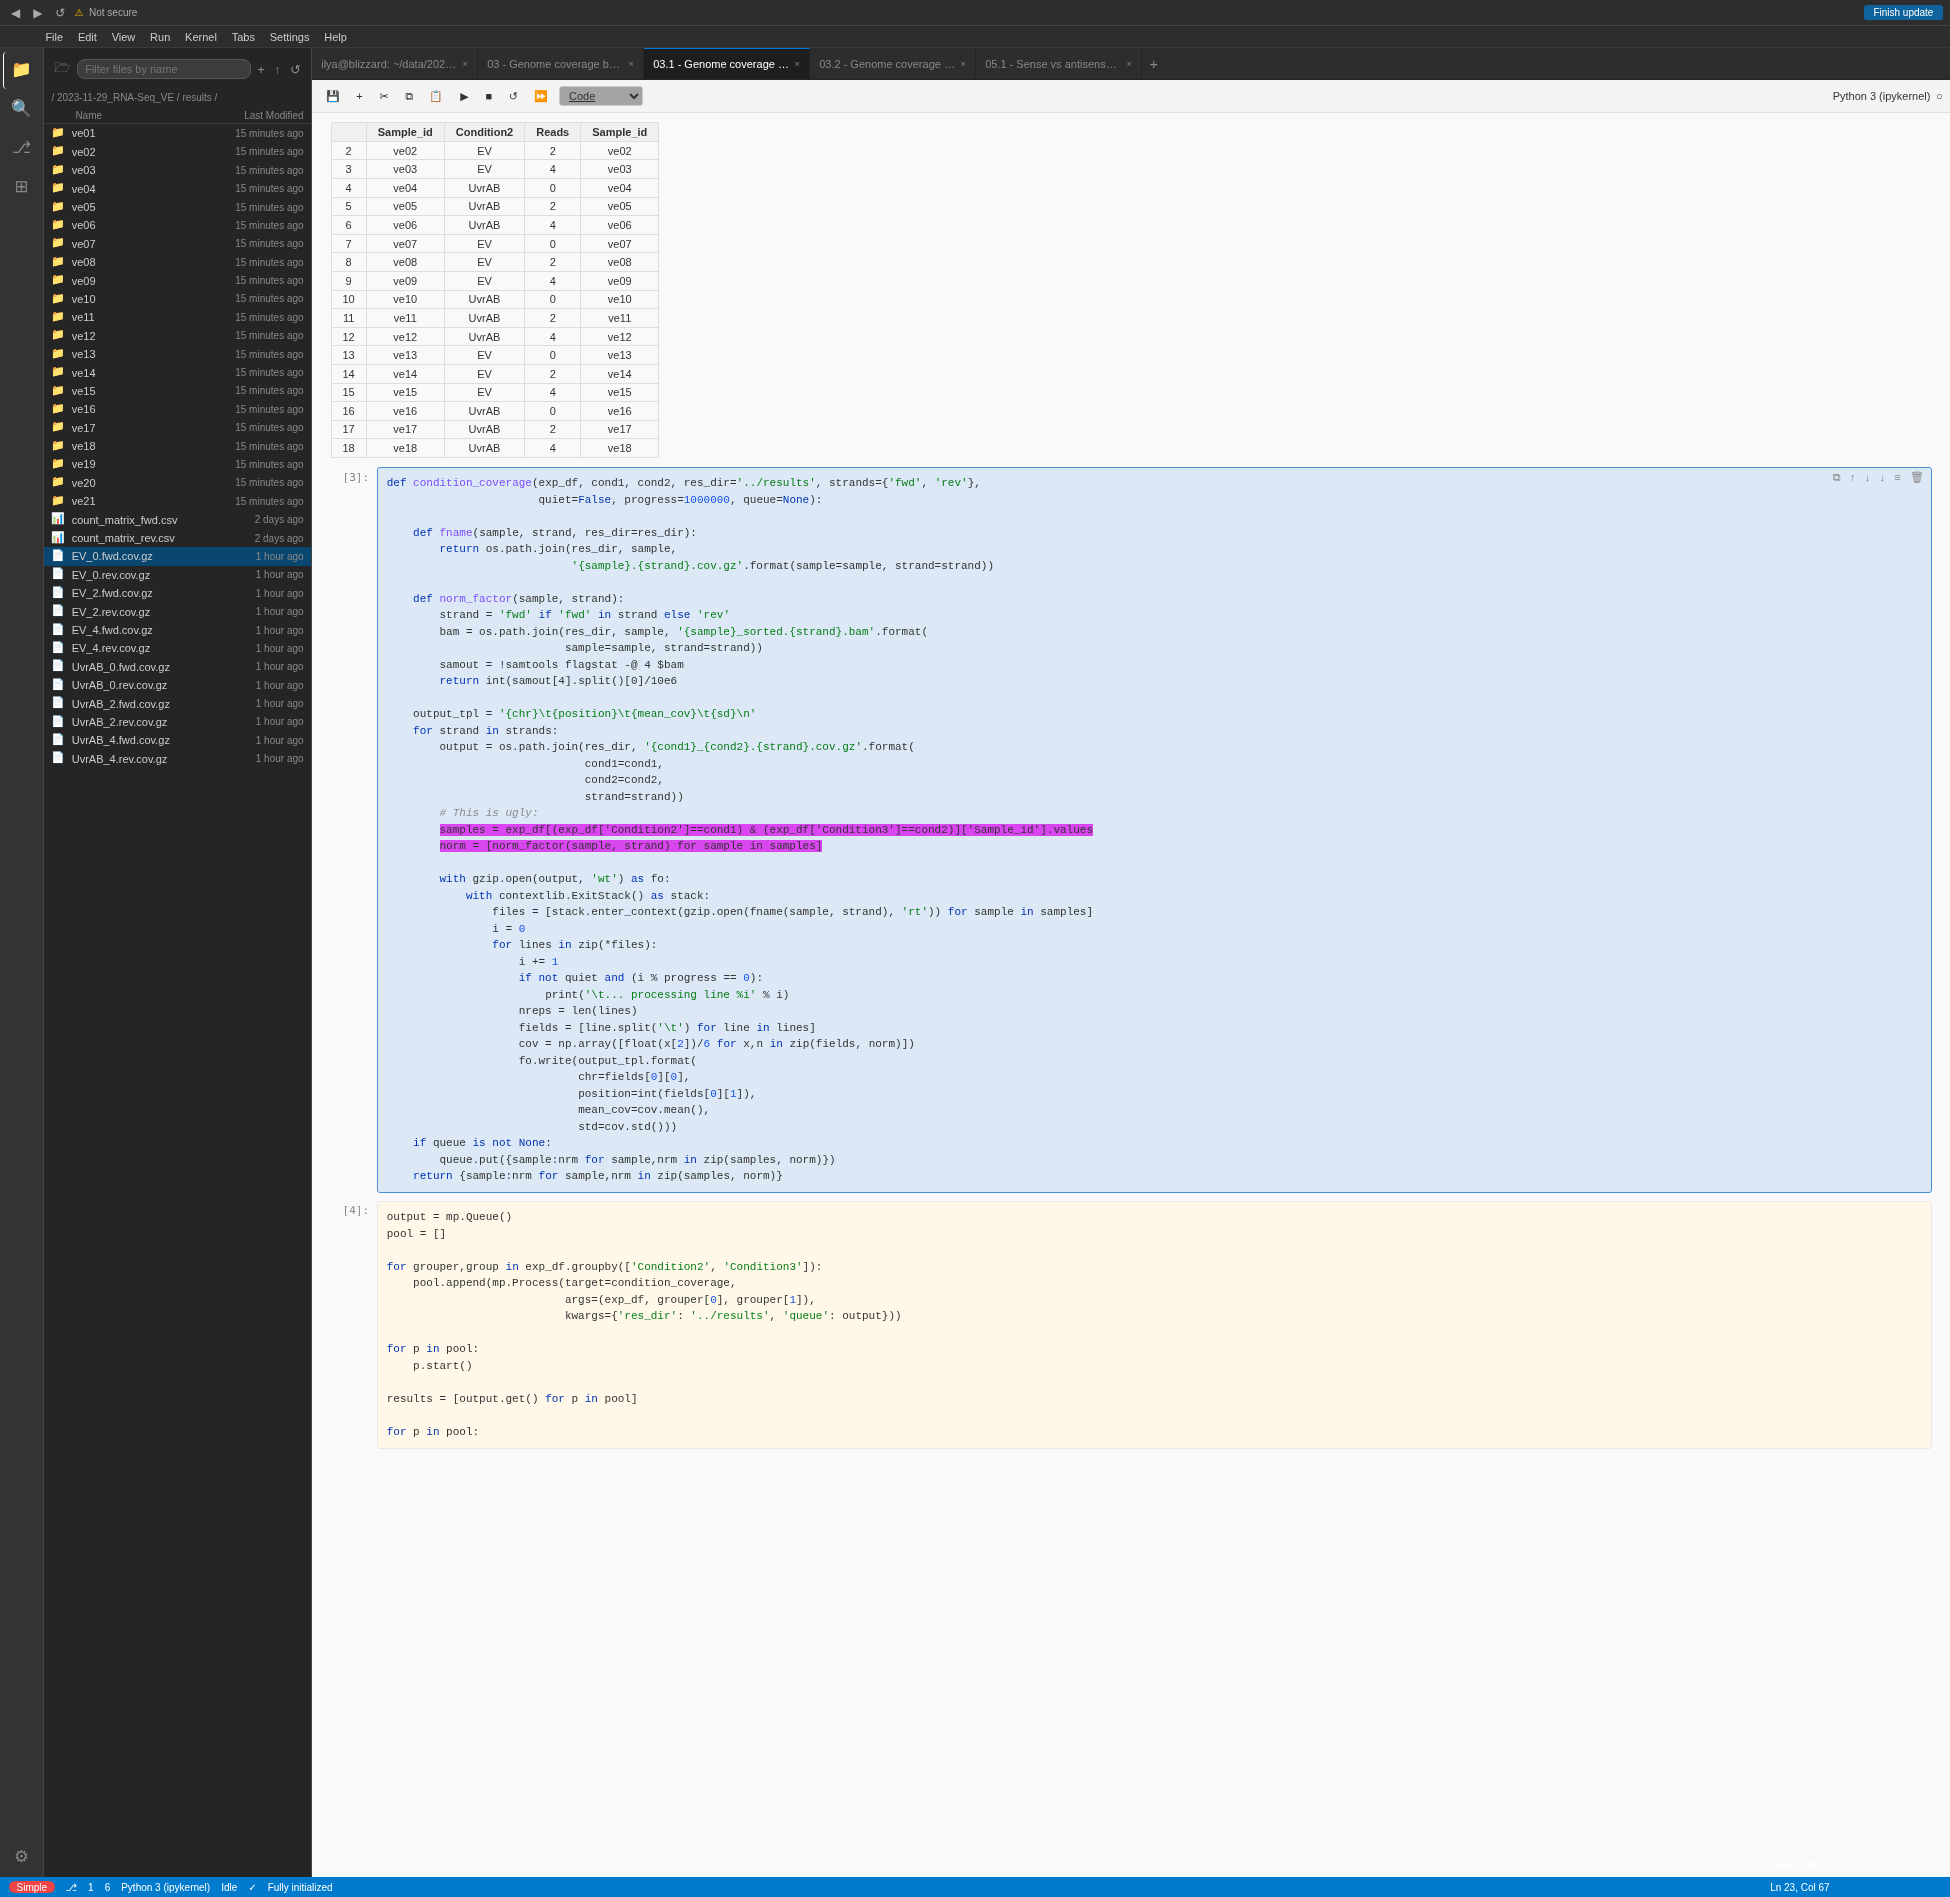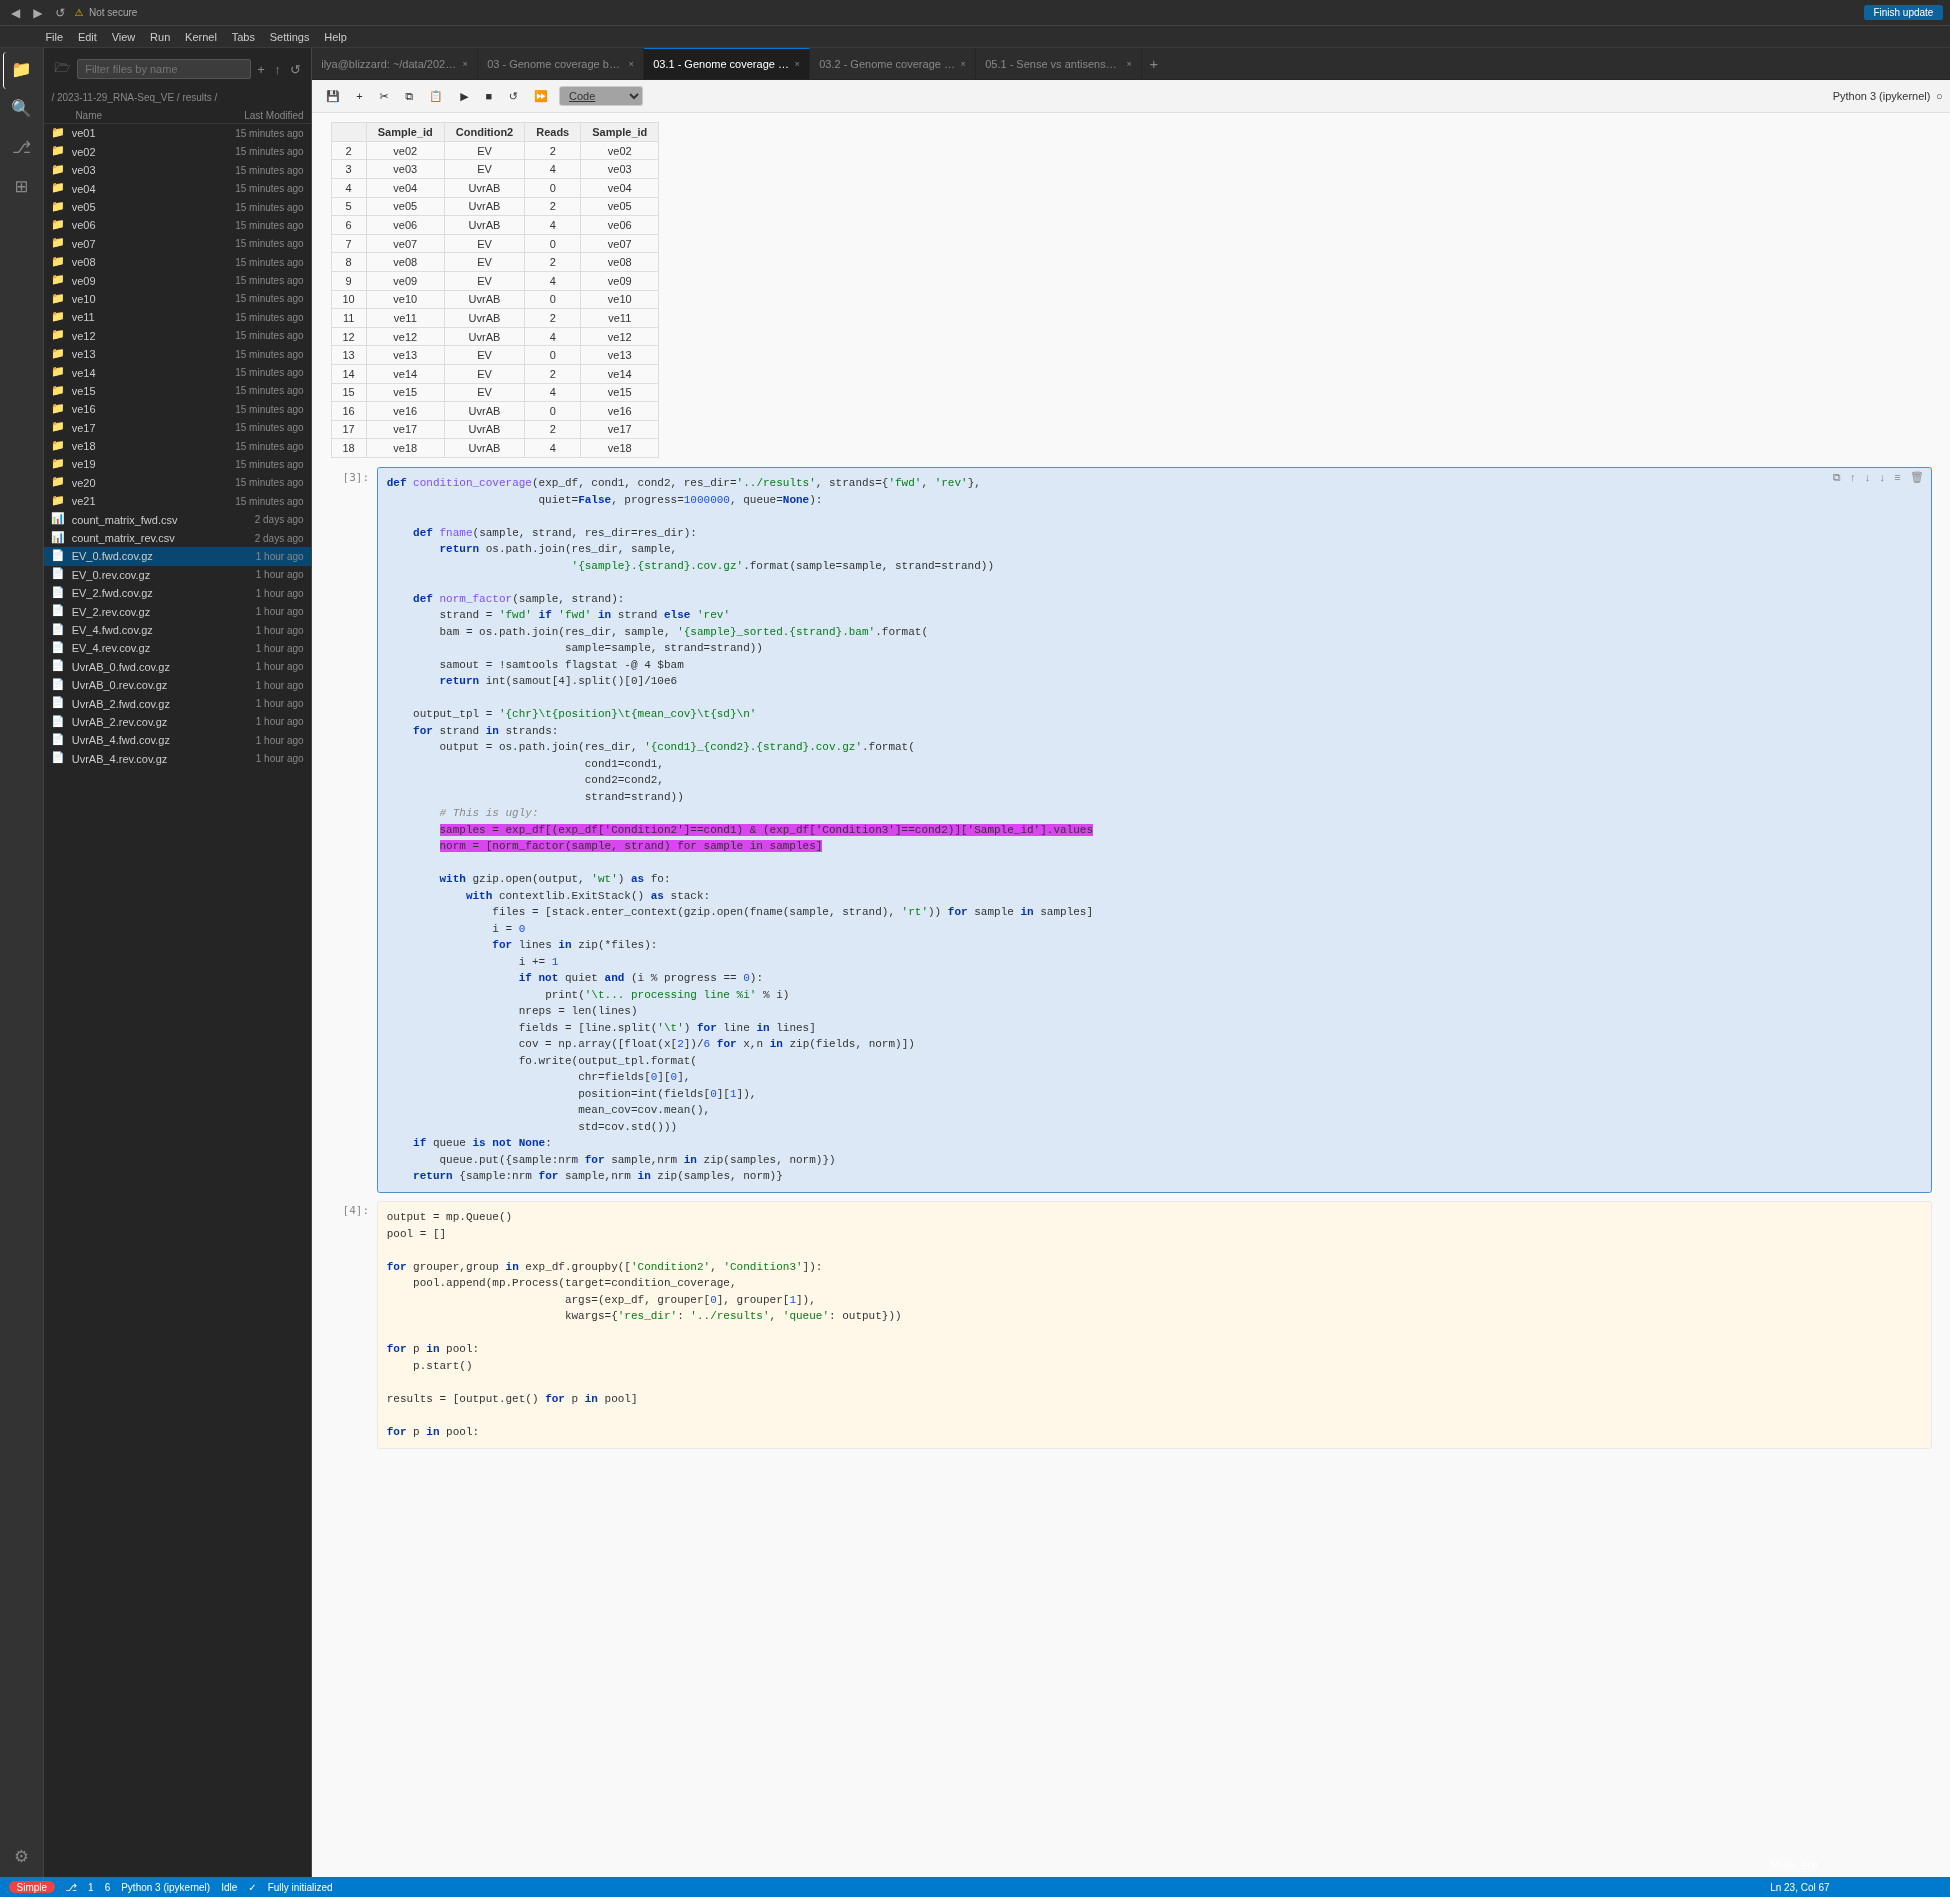--- a/index.html
+++ b/index.html
@@ -19,21 +19,21 @@
     #main-layout { display: flex; flex: 1; overflow: hidden; }
 
     
     #activity-bar { width: 44px; background: #333; display: flex; flex-direction: column; align-items: center; padding-top: 3.7px; border-right: 0.9px solid #444; }
     .activity-btn { width: 37px; height: 37px; display: flex; align-items: center; justify-content: center; cursor: pointer; color: #888; border-radius: 3.7px; margin-bottom: 1.8px; font-size: 16.6px; }
     .activity-btn.active { color: #fff; border-left: 1.8px solid #fff; }
 
     
     #sidebar { width: 268px; background: #252526; display: flex; flex-direction: column; border-right: 0.9px solid #444; }
     #sidebar-header { padding: 7.4px; display: flex; gap: 3.7px; align-items: center; }
-    #search-input { flex: 1; background: #3c3c3c; border: 0.9px solid #555; color: #ccc; border-radius: 2px; padding: 2.8px 7.4px; font-size: 11px; }
+    #search-input { flex: 1; background: #3c3c3c; border: 0.9px solid #555; color: #ccc; border-radius: 8px; padding: 2.8px 7.4px; font-size: 11px; }
     .sidebar-action-btn { background: none; border: none; color: #888; cursor: pointer; font-size: 13px; padding: 2.8px; }
     #breadcrumb { font-size: 10px; color: #888; padding: 1.8px 7.4px 5.5px 7.4px; }
     #file-list-header { display: flex; padding: 1.8px 7.4px; font-size: 10px; color: #888; border-bottom: 0.9px solid #3a3a3a; }
     #file-list-header .col-name { flex: 1; cursor: pointer; margin-left: 24px; }
     #file-list-header .col-date { width: 111px; text-align: right; }
     #file-list { flex: 1; overflow-y: auto; }
     .file-item { display: flex; align-items: center; padding: 1.8px 7.4px; cursor: pointer; font-size: 11px; }
     .file-item.selected { background: #094771; }
     .file-item .file-icon { width: 14.8px; height: 14.8px; margin-right: 5.5px; font-size: 11px; }
     .file-item .file-name { flex: 1; color: #ccc; }
@@ -69,21 +69,21 @@
     
     .code-cell { display: flex; margin-bottom: 7.4px; }
     .cell-number { min-width: 46px; color: #888; font-size: 11px; padding-top: 3.7px; text-align: right; padding-right: 7.4px; font-family: monospace; }
     .cell-content { flex: 1; background: #fff8e8; border: 0.9px solid #e8e8e8; border-radius: 2.8px; position: relative; }
     .cell-content.selected-cell { background: #dce8f5; border-color: #4a90d9; }
     .cell-toolbar { position: absolute; top: 1.8px; right: 3.7px; display: flex; gap: 3.7px; }
     .cell-tool-btn { background: none; border: none; cursor: pointer; color: #888; font-size: 11px; padding: 0.9px 2.8px; }
     pre.code-content { font-family: 'Courier New', monospace; font-size: 11px; line-height: 1.5; padding: 7.4px 9.2px; white-space: pre-wrap; color: #333; background: transparent; overflow: visible; }
 
     
-    .kw { color: #0033b3; font-weight: bold; }
+    .kw { color: #0033b3; font-weight: normal; }
     .fn { color: #7c4dff; }
     .st { color: #067d17; }
     .cm { color: #8a8a8a; font-style: italic; }
     .num { color: #1750eb; }
     .hi { background: #d946ef; }
 
     
     #status-bar { background: #007acc; display: flex; align-items: center; padding: 0 9.2px; height: 20px; font-size: 10px; color: #fff; gap: 11px; }
     #status-bar .status-right { margin-left: auto; display: flex; gap: 11px; flex-direction: column; }
     .toggle-btn { background: #ef4444; border-radius: 9.2px; padding: 0.9px 7.4px; font-size: 10px; cursor: pointer; }

